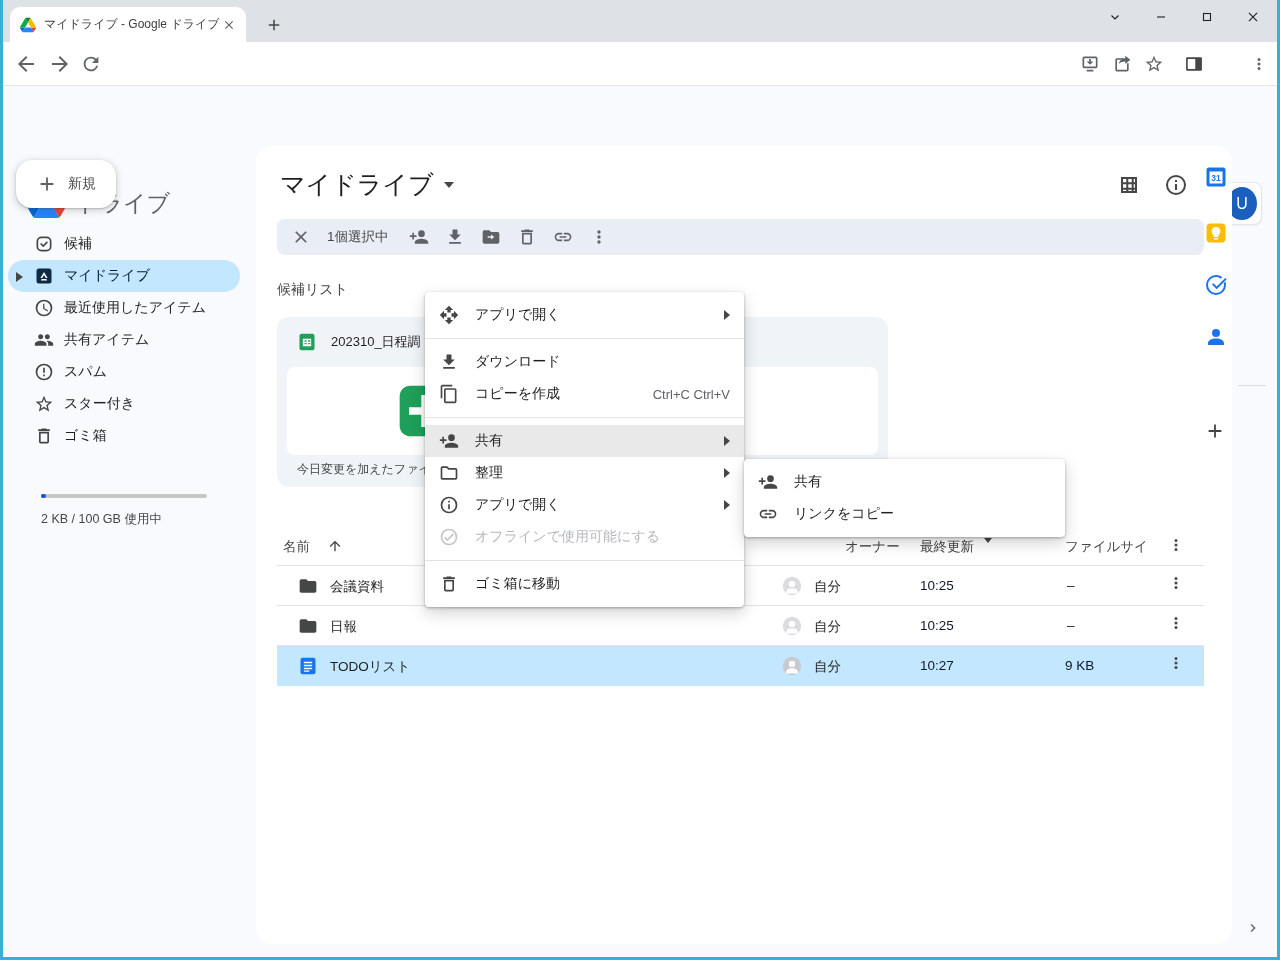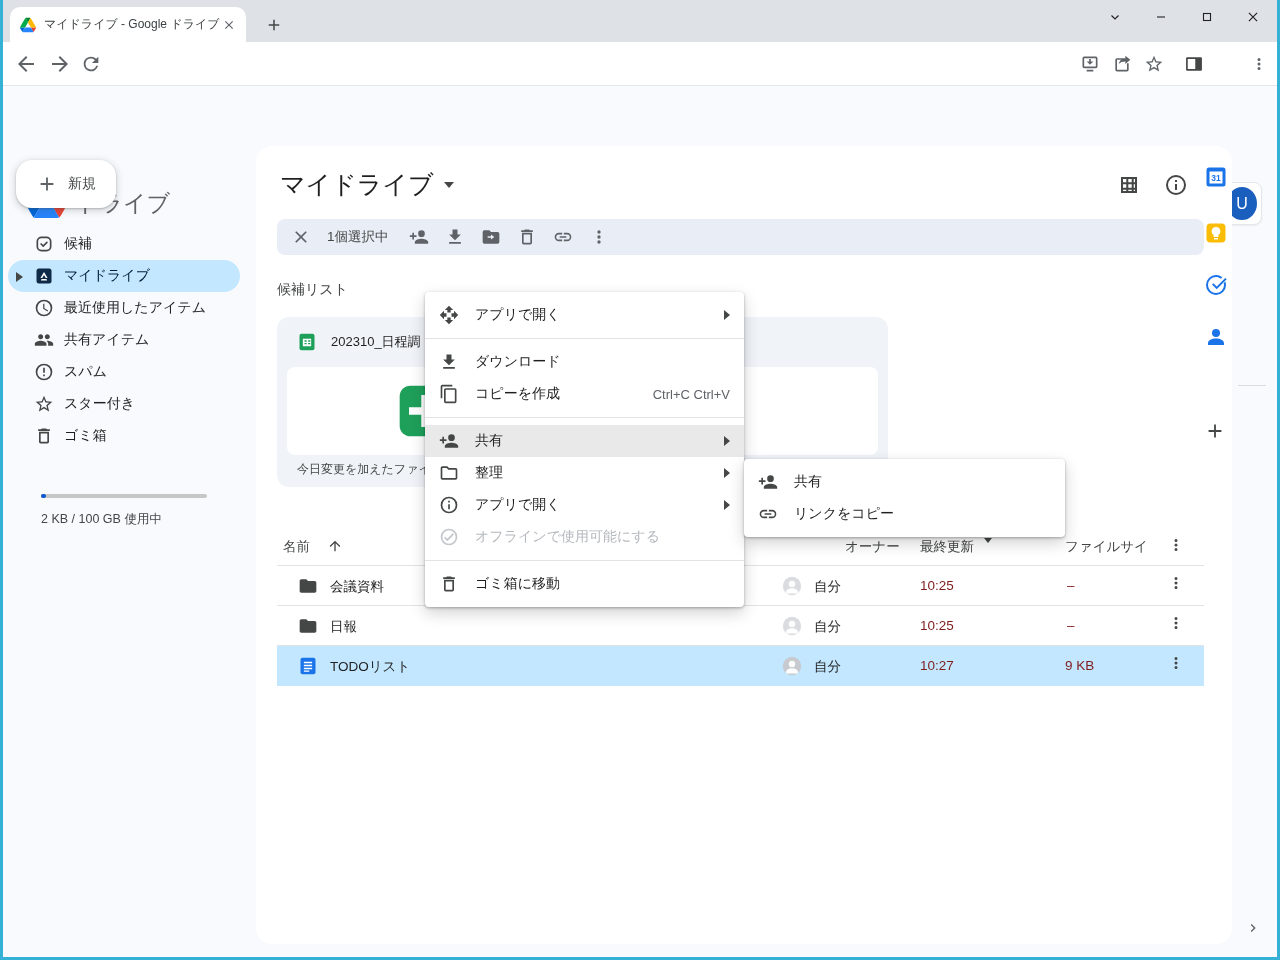--- a/index.html
+++ b/index.html
@@ -69,21 +69,21 @@
   .card-head { height:50px; display:flex; align-items:center; padding:0 20px; gap:14px; }
   .card-title { font-size:13px; color:#1f1f1f; white-space:nowrap; overflow:hidden; }
   .card-prev { position:absolute; left:10px; right:10px; top:50px; height:88px; background:#fff; border-radius:8px; display:flex; align-items:center; justify-content:center; }
   .card-foot { position:absolute; left:20px; bottom:9px; font-size:12px; color:#444746; white-space:nowrap; }
 
   .thead { position:absolute; left:21px; top:381px; width:927px; height:39px; border-bottom:1px solid #e1e3e6; font-size:13.5px; color:#444746; }
   .thead > span { position:absolute; top:11px; }
   .trow { position:absolute; left:21px; width:927px; height:40px; border-bottom:1px solid #e1e3e6; font-size:13.5px; color:#1f1f1f; }
   .trow.sel { background:#c2e7ff; border-bottom:none; }
   .cell { position:absolute; top:12px; }
-  .cell.dim { color:#7f1d1d; }
+  .cell.dim { color:#0f172a; }
   .rowicon { position:absolute; left:21px; top:10px; }
   .own-av { position:absolute; left:505px; top:10px; width:20px; height:20px; }
   .kebab { position:absolute; left:890px; top:8px; color:#444746; }
 
   .bottom-chev { position:absolute; left:1245px; top:920px; color:#5f6368; z-index:5; }
 
   
   .rail-ic { position:absolute; left:1204px; }
   .rail-div { position:absolute; left:1238px; top:385px; width:28px; height:1px; background:#dadce0; }
 

